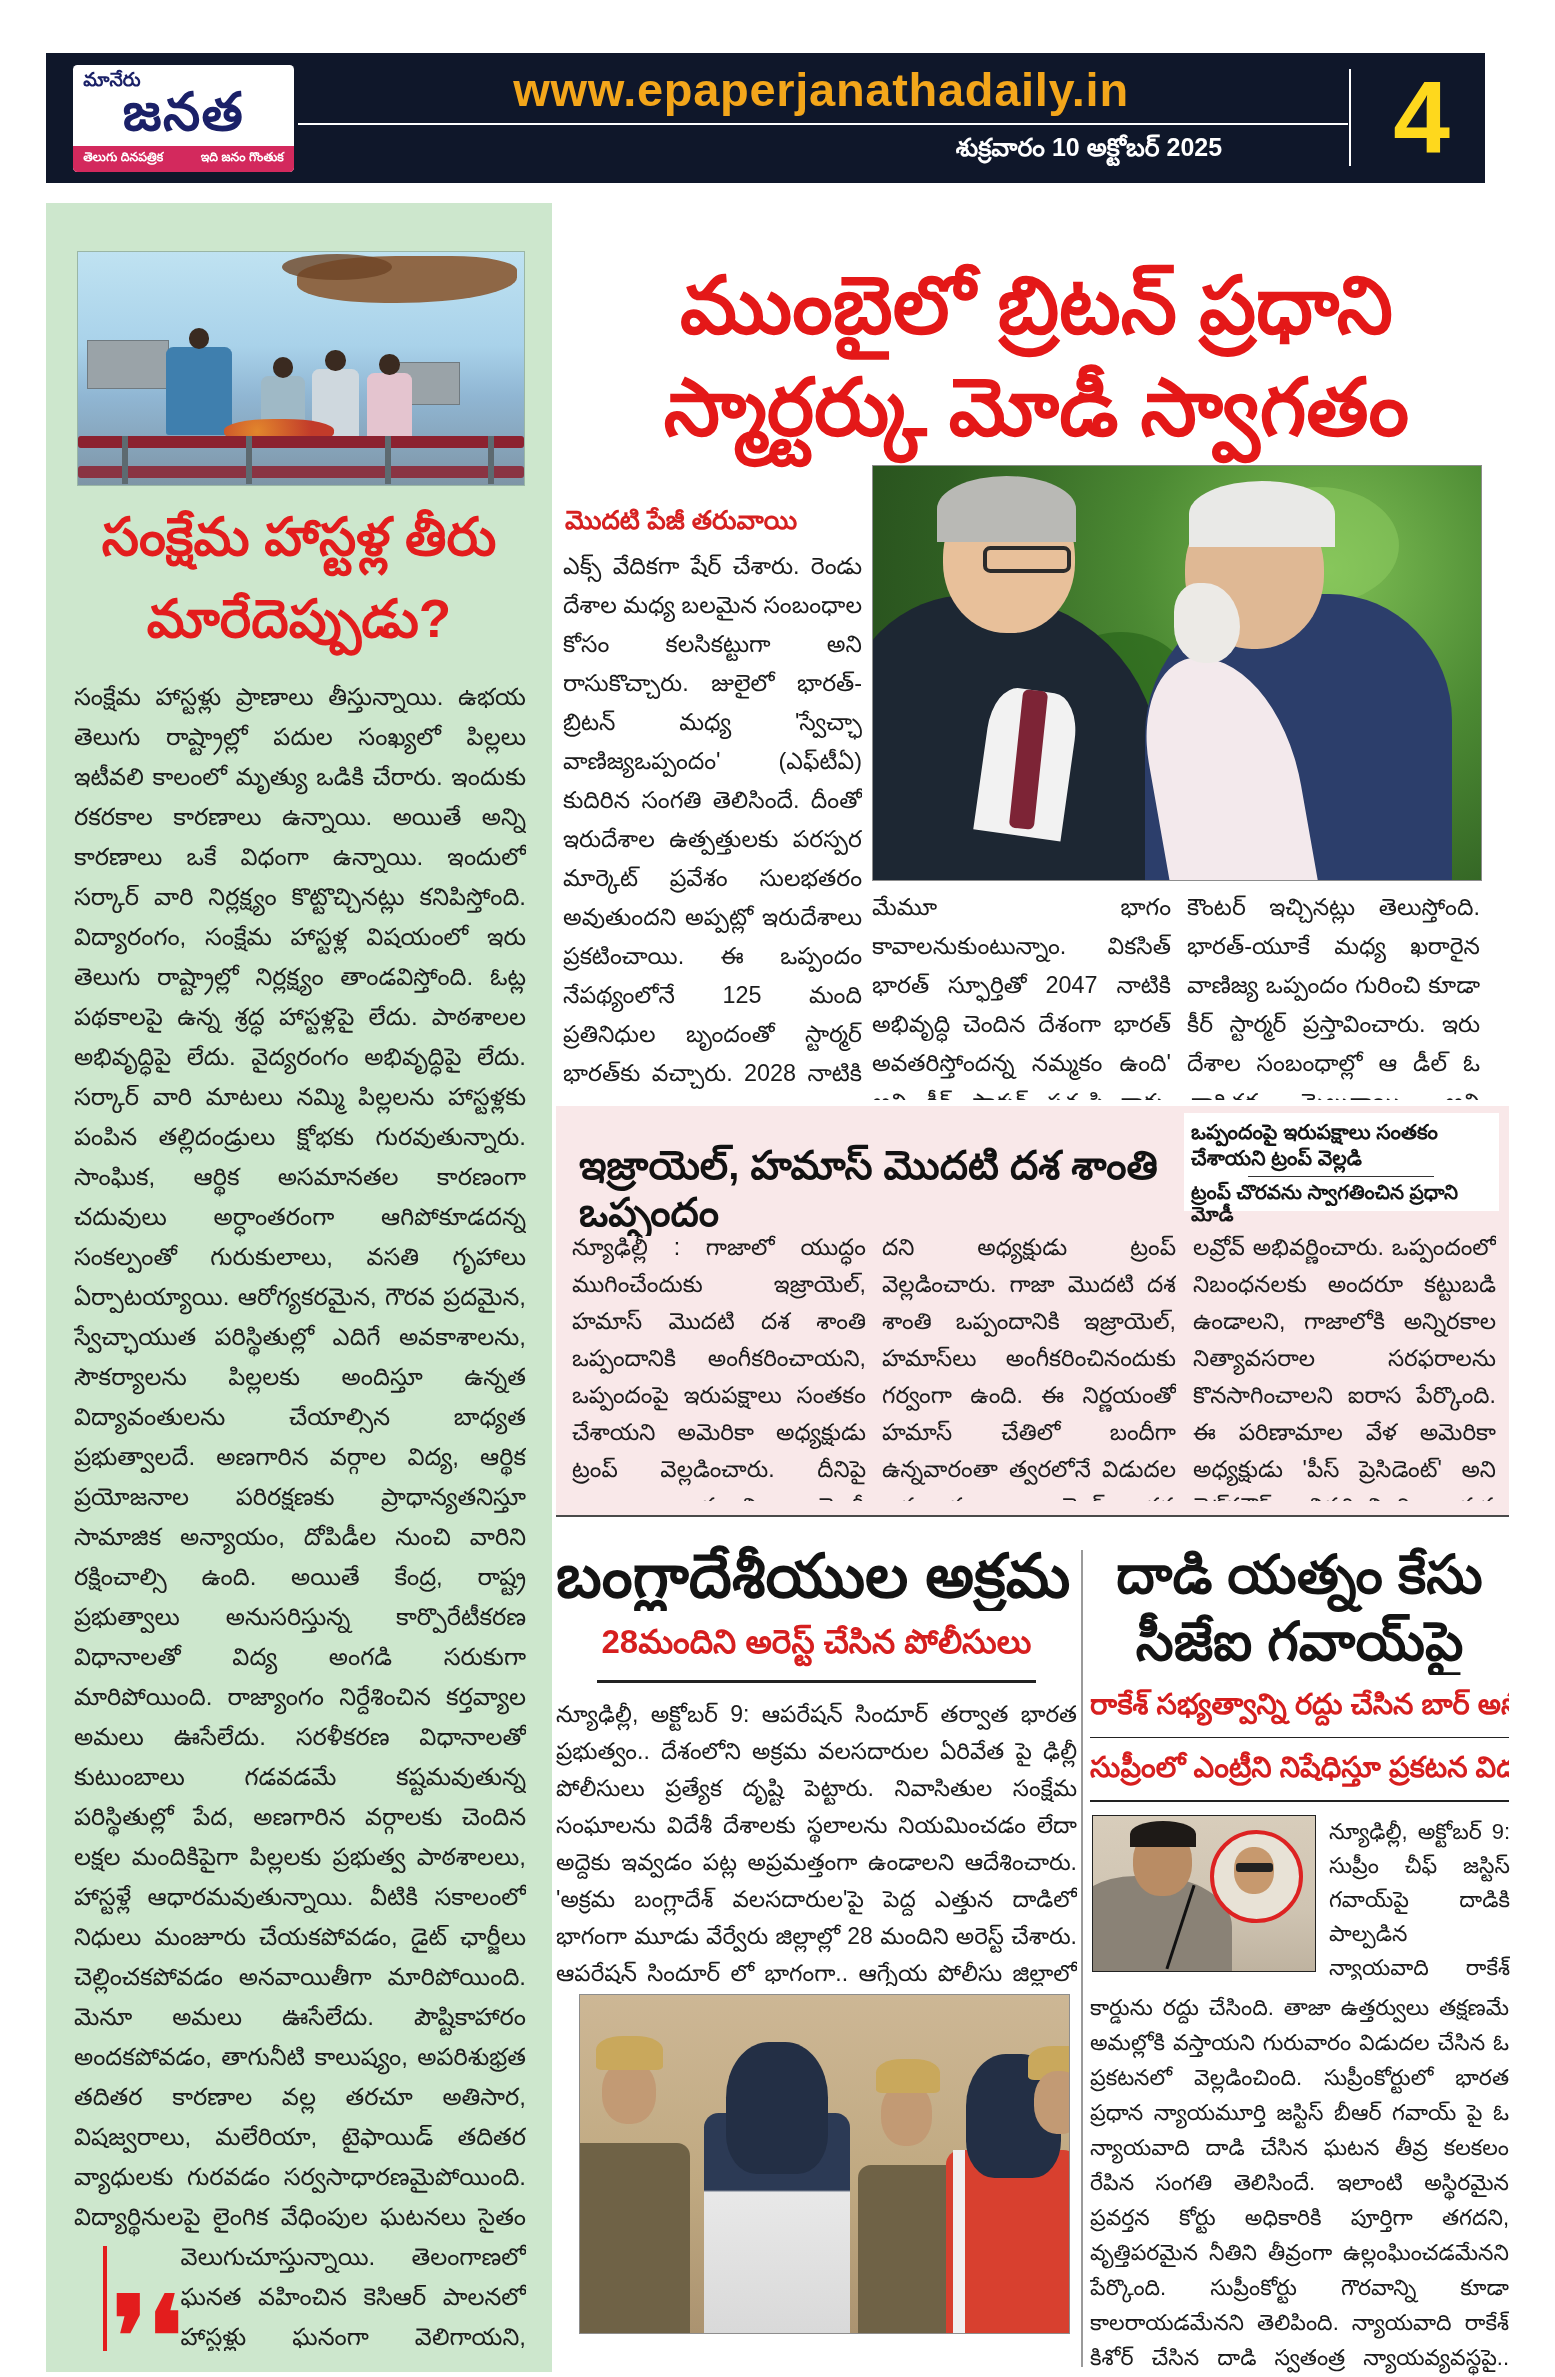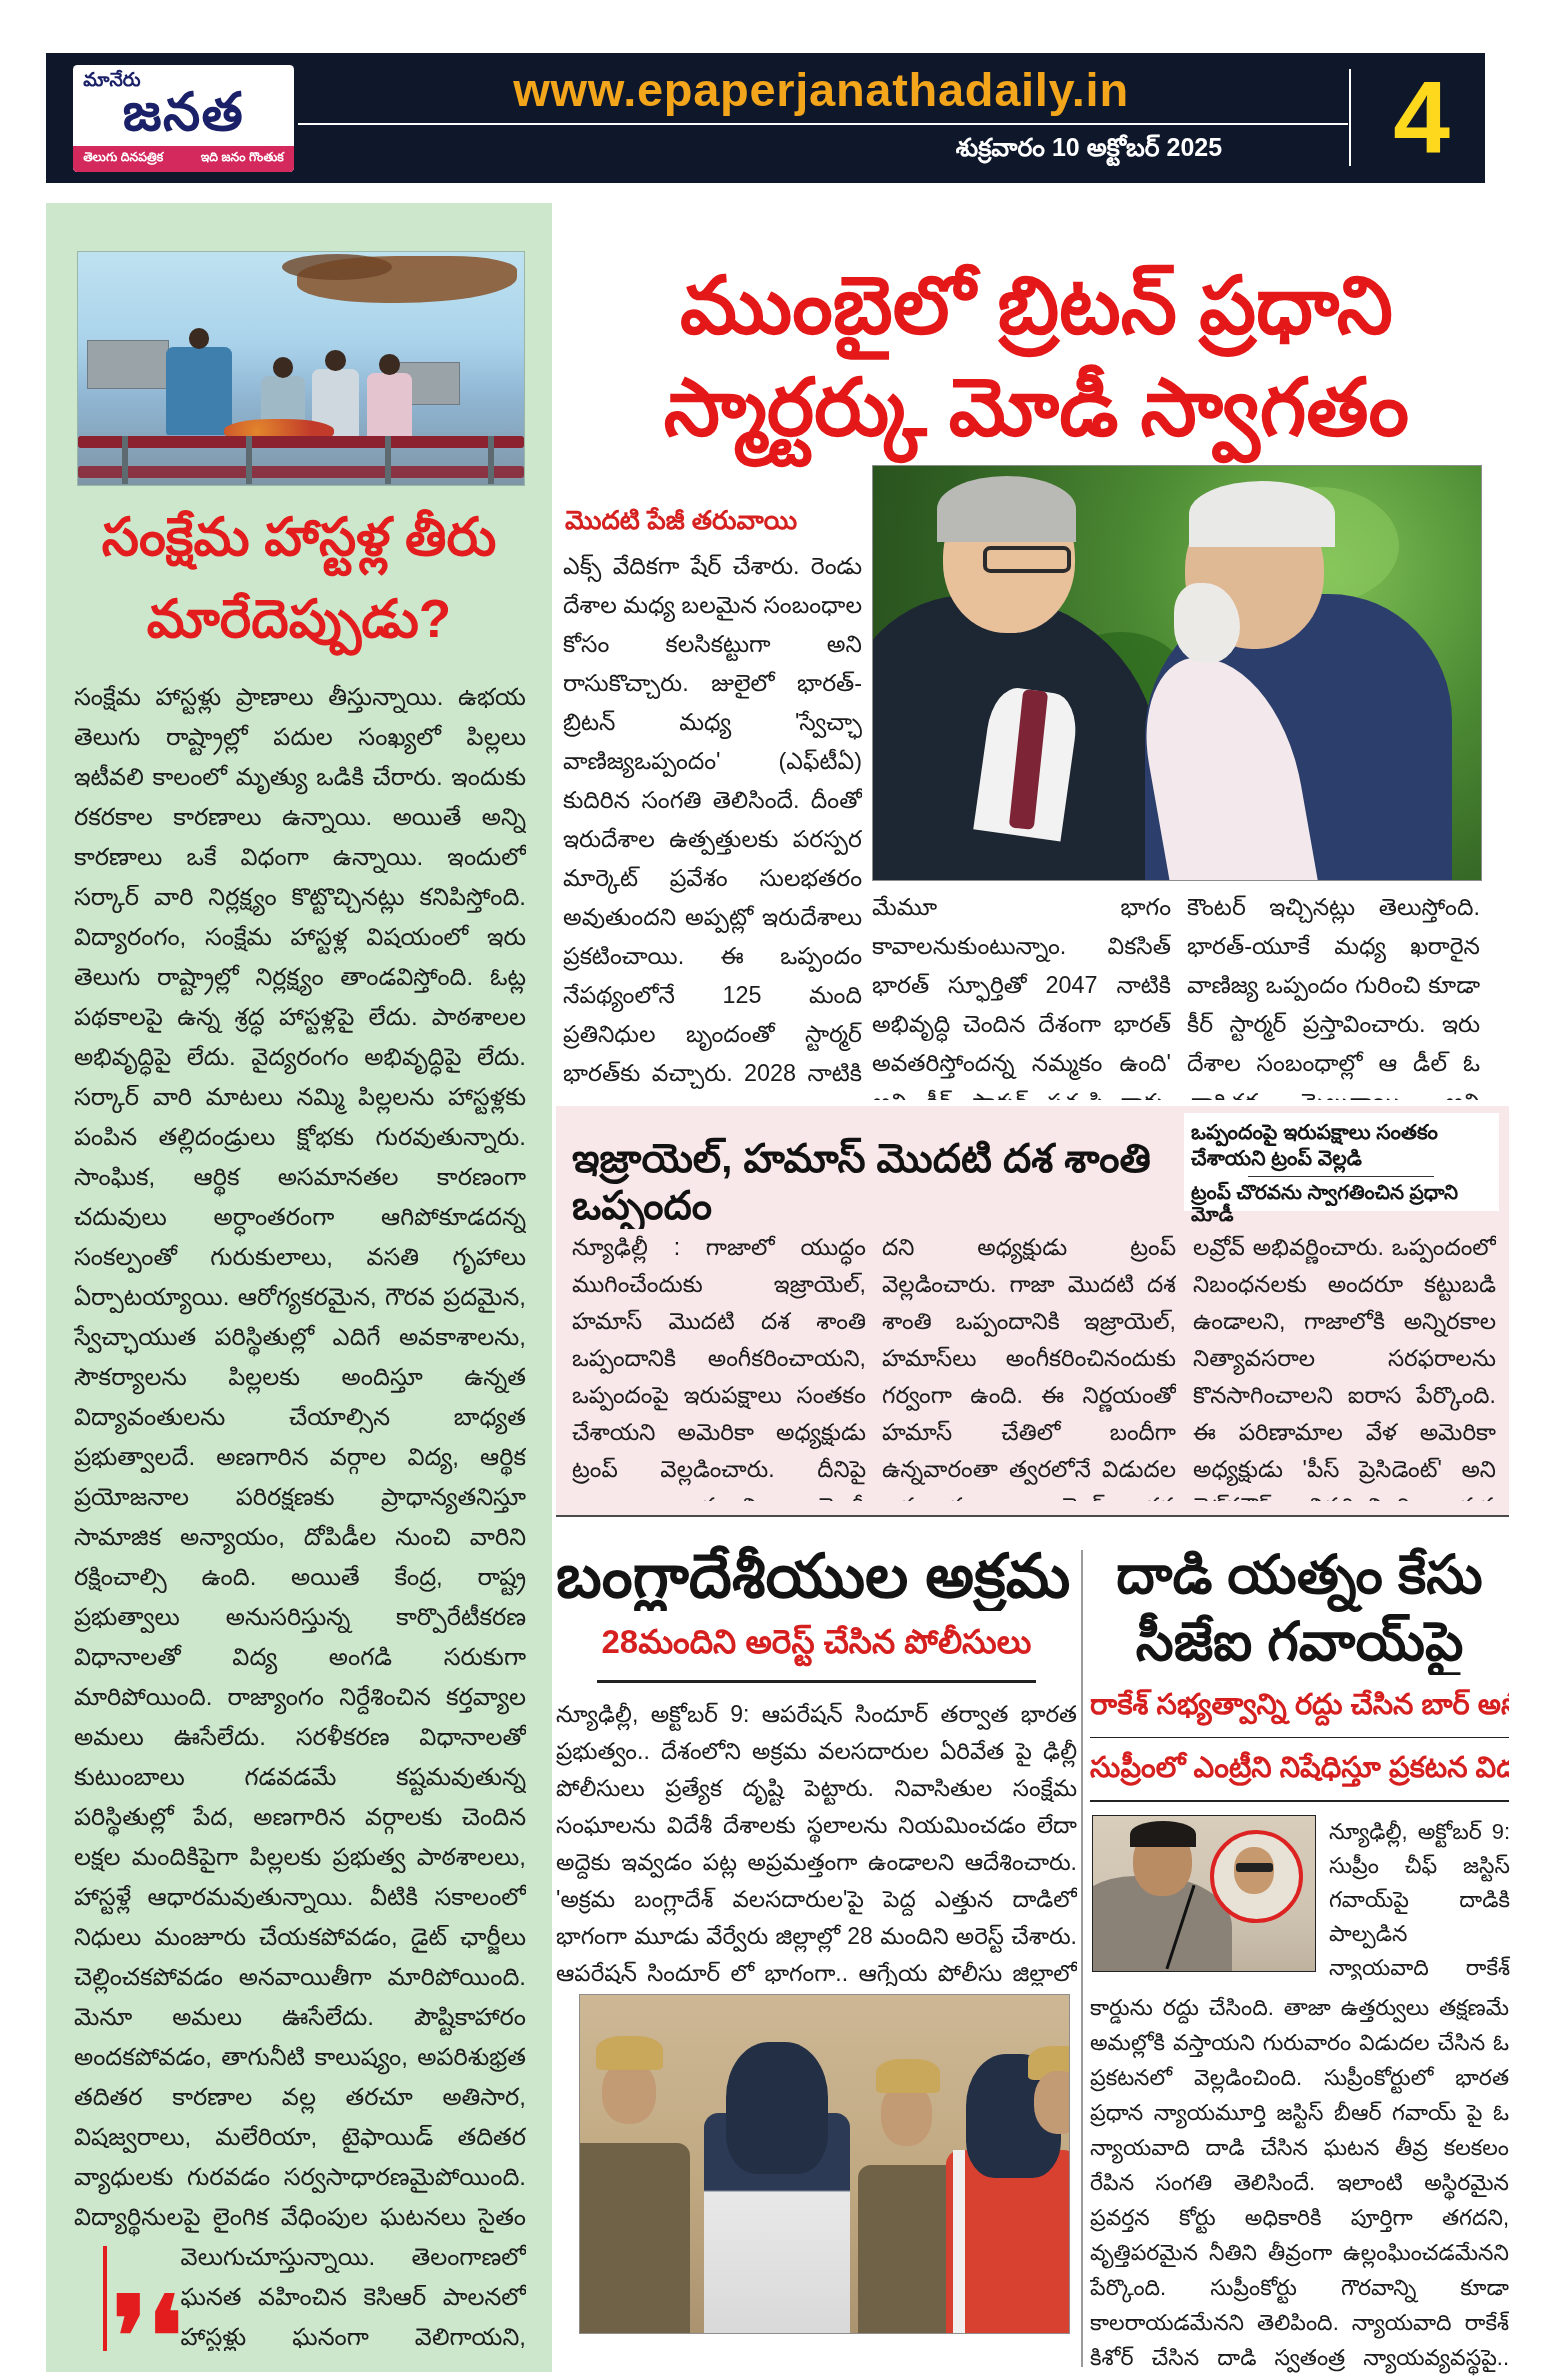--- a/index.html
+++ b/index.html
@@ -183,21 +183,21 @@
     <div class="modi-head"></div>
     <div class="modi-hair"></div>
     <div class="modi-beard"></div>
   </div>
 
   <div class="modi-col1">ఎక్స్ వేదికగా షేర్ చేశారు. రెండు దేశాల మధ్య బలమైన సంబంధాల కోసం కలసికట్టుగా అని రాసుకొచ్చారు. జులైలో భారత్-బ్రిటన్ మధ్య 'స్వేచ్ఛా వాణిజ్యఒప్పందం' (ఎఫ్‌టీఏ) కుదిరిన సంగతి తెలిసిందే. దీంతో ఇరుదేశాల ఉత్పత్తులకు పరస్పర మార్కెట్ ప్రవేశం సులభతరం అవుతుందని అప్పట్లో ఇరుదేశాలు ప్రకటించాయి. ఈ ఒప్పందం నేపథ్యంలోనే 125 మంది ప్రతినిధుల బృందంతో స్టార్మర్ భారత్‌కు వచ్చారు. 2028 నాటికి ప్రపంచంలో మూడో అతిపెద్ద ఆర్థికవ్యవస్థగా అవతరించబోతున్న భారత్‌తో బ్రిటన్ ఒప్పందం.. పురోభివృద్ధికి లాంచ్‌పాడ్‌గా నిలుస్తుందని ఆశాభావం వ్యక్తంచేశారు. ఐరోపా సమాఖ్య(ఈయూ) నుంచి తాము వైదొలిగిన తర్వాత భారత్‌తో కుదిరిన ఒప్పందం కీలకమైందన్నారు. బ్రిటన్ ఎగుమతి చేస్తున్న ఉత్పత్తులపై భారత్ సగటు టారిఫ్ 15శాతం నుంచి 3 శాతానికి తగ్గనుందని యూకే ప్రభుత్వం వెల్లడించిన సంగతి తెలిసిందే. ద్వైపాక్షిక బంధాలను మరింత విస్తృతం చేయడంపై తాజాగా మోదీ-స్టార్మర్ చర్చలు జరుపుతున్నారు. ముంబయిలోని రాజ్‌భవన్‌లో ఇరు దేశాధినేతలు సమావేశం జరిపారు. అనంతరం సంయుక్త మీడియా సమావేశంలో పాల్గొన్నారు. ఈ సందర్భంగా స్టార్మర్ మాట్లాడుతూ.. భారత ఆర్థిక వ్యవస్థ ఎదుగుదలను ప్రశంసించారు. ఈ ప్రయాణంలో తామూ భాగస్వామిగా ఉండాలని కోరుకుంటున్నట్లు చెప్పారు. భారత్ ఇటీవలే</div>
   <div class="modi-col2">మేమూ భాగం కావాలనుకుంటున్నాం. వికసిత్ భారత్ స్ఫూర్తితో 2047 నాటికి అభివృద్ధి చెందిన దేశంగా భారత్ అవతరిస్తోందన్న నమ్మకం ఉంది' అని కీర్ స్టార్మర్ ప్రశంసించారు. రష్యా నుంచి చమురు కొనుగోలు చేస్తోందన్న అక్కసుతో ఇటీవల భారత్‌పై ట్రంప్ విరుచుకుపడిన సంగతి తెలిసిందే. రష్యా, భారత్..వాటి డెడ్ ఎకానమీలను మరింత దిగజార్చుకునే అవకాశముందని వ్యాఖ్యలు చేశారు. ఈ వ్యాఖ్యలకు భారత్ దీటుగా బదులిచ్చింది. తాజాగా యూకే ప్రధాని కూడా ట్రంప్ వ్యాఖ్యలను పరోక్షంగా ఉద్దేశిస్తూ</div>
   <div class="modi-col3">కౌంటర్ ఇచ్చినట్లు తెలుస్తోంది. భారత్-యూకే మధ్య ఖరారైన వాణిజ్య ఒప్పందం గురించి కూడా కీర్ స్టార్మర్ ప్రస్తావించారు. ఇరు దేశాల సంబంధాల్లో ఆ డీల్ ఓ చారిత్రక మైలురాయి అని అభివర్ణించారు. అంతేగాక, నాణ్యమైన ఉన్నత విద్యకు ఈ రోజుల్లో డిమాండ్ పెరుగుతోందని, అందుకే భారత్‌లో మరిన్ని బ్రిటిష్ యూనివర్సిటీలు ఏర్పాటు చేస్తామని తెలిపారు. సాంకేతికత, సృజనాత్మకత, కృత్రిమమేధలో భారత్, యూకేల మధ్య పరస్పర సహకారం కొనసాగుతుందని తెలిపారు.</div>
 
   <section class="israel">
-    <h2 class="israel-headline" style="margin:0;">ఇజ్రాయెల్, హమాస్ మొదటి దశ శాంతి ఒప్పందం</h2>
+    <h2 class="israel-headline" style="margin:7px;">ఇజ్రాయెల్, హమాస్ మొదటి దశ శాంతి ఒప్పందం</h2>
     <div class="israel-box">
       <div class="israel-box-l1">ఒప్పందంపై ఇరుపక్షాలు సంతకం చేశాయని ట్రంప్ వెల్లడి</div>
       <div class="israel-box-hr"></div>
       <div class="israel-box-l2">ట్రంప్ చొరవను స్వాగతించిన ప్రధాని మోడీ</div>
     </div>
     <div class="isr-col isr-c1">న్యూఢిల్లీ : గాజాలో యుద్ధం ముగించేందుకు ఇజ్రాయెల్, హమాస్ మొదటి దశ శాంతి ఒప్పందానికి అంగీకరించాయని, ఒప్పందంపై ఇరుపక్షాలు సంతకం చేశాయని అమెరికా అధ్యక్షుడు ట్రంప్ వెల్లడించారు. దీనిపై తాజాగా ప్రధాని మోదీ స్పందించారు. ట్రంప్ శాంతి ప్రణాళికకు సంబంధించి మొదటి దశ ఒప్పందాన్ని స్వాగతించారు. ఇజ్రాయెల్ ప్రధాని బెంజమిన్ నెతన్యాహు బలమైన నాయకత్వానికి ఇది అద్దంపడుతోందన్నారు. బందీలను విడుదల చేయడం, గాజా ప్రజలకు మెరుగైన మానవతా సాయం అందేలా చూడటం వల్ల శాశ్వత శాంతికి బాటలు పడతాయని ఆశాభావం వ్యక్తంచేశారు. సుదీర్ఘకాలంగా కొనసాగుతున్న ఇజ్రాయెల్- హమాస్ మధ్య యుద్ధాన్ని ముగించేందుకు అమెరికా అధ్యక్షుడు డొనాల్డ్ ట్రంప్ 21 సూత్రాల శాంతి ఫార్ములాను సూచించిన సంగతి తెలిసిందే. దానిని భారత్, రష్యా, చైనా సహా పలు దేశాలు ఆహ్వానించాయి. తాజాగా ఆ దిశగా తొలి అడుగుపడిం</div>
     <div class="isr-col isr-c2">దని అధ్యక్షుడు ట్రంప్ వెల్లడించారు. గాజా మొదటి దశ శాంతి ఒప్పందానికి ఇజ్రాయెల్, హమాస్‌లు అంగీకరించినందుకు గర్వంగా ఉంది. ఈ నిర్ణయంతో హమాస్ చేతిలో బందీగా ఉన్నవారంతా త్వరలోనే విడుదల అవుతారు. ఇజ్రాయెల్ తన బలగాలను వెనక్కి తీసుకుంటుందని ప్రకటించారు. అలాగే సోమవారం బందీలు విడుదల కావొచ్చని చెప్పారు. అలాగే ఈ విషయంపై ఫోన్ కాల్‌లో ట్రంప్ మాట్లాడుతుంటే బందీల కుటుంబాలు ఆసక్తిగా వింటున్నట్లు ఉన్న ఒక వీడియోను వైట్‌హౌస్ పోస్ట్ చేసింది. శాంతి ఒప్పందాన్ని హమాస్ సైతం ధ్రువీకరించింది. గాజాలో యుద్ధానికి ముగింపు పలికేందుకు ఈ ఒప్పందం దోహదం చేస్తుందని పేర్కొంది. ఆక్రమిత ప్రాంతాల నుంచి ఇజ్రాయెల్ దళాల పూర్తి ఉపసంహరణ, మానవత సాయానికి అనుమతి, ఖైదీల మార్పిడి చోటుచేసుకోనుందని వెల్లడించింది. ఈ ఒప్పందం వేళ.. రష్యా స్పందించింది. ట్రంప్ అత్యున్నత ప్రతిపాదనలను చేసినట్లు రష్యా విదేశాంగ మంత్రి సెర్గీ</div>
     <div class="isr-col isr-c3">లవ్రోవ్ అభివర్ణించారు. ఒప్పందంలో నిబంధనలకు అందరూ కట్టుబడి ఉండాలని, గాజాలోకి అన్నిరకాల నిత్యావసరాల సరఫరాలను కొనసాగించాలని ఐరాస పేర్కొంది. ఈ పరిణామాల వేళ అమెరికా అధ్యక్షుడు 'పీస్ ప్రెసిడెంట్' అని వైట్‌హౌస్ అభివర్ణించింది. ఆయన చేతిలో ఒక్క గవెల్ పట్టుకొని నడిచివస్తోన్న ఫొటోను షేర్ చేసింది. ఇదిలాఉంటే.. తనకు నోబెల్ శాంతి బహుమతిపై ఉన్న ఆశలను ట్రంప్ మరోసారి వ్యక్తంచేశారు. శాంతి బహుమతి విజేతను నార్వేజియన్ నోబెల్ కమిటీ శుక్రవారం ప్రకటించనున్న నేపథ్యంలో దానిగురించి శ్వేతసౌధంలో రిపోర్టర్లతో మాట్లాడారు. నోబెల్ సంగతి తనకు తెలియదని, అయితే ఏడు యుద్ధాలు ఆపానని, ఎనిమిదో యుద్ధాన్ని కూడా ఆపబోతున్నట్లు చెప్పారు.</div>
   </section>
 

